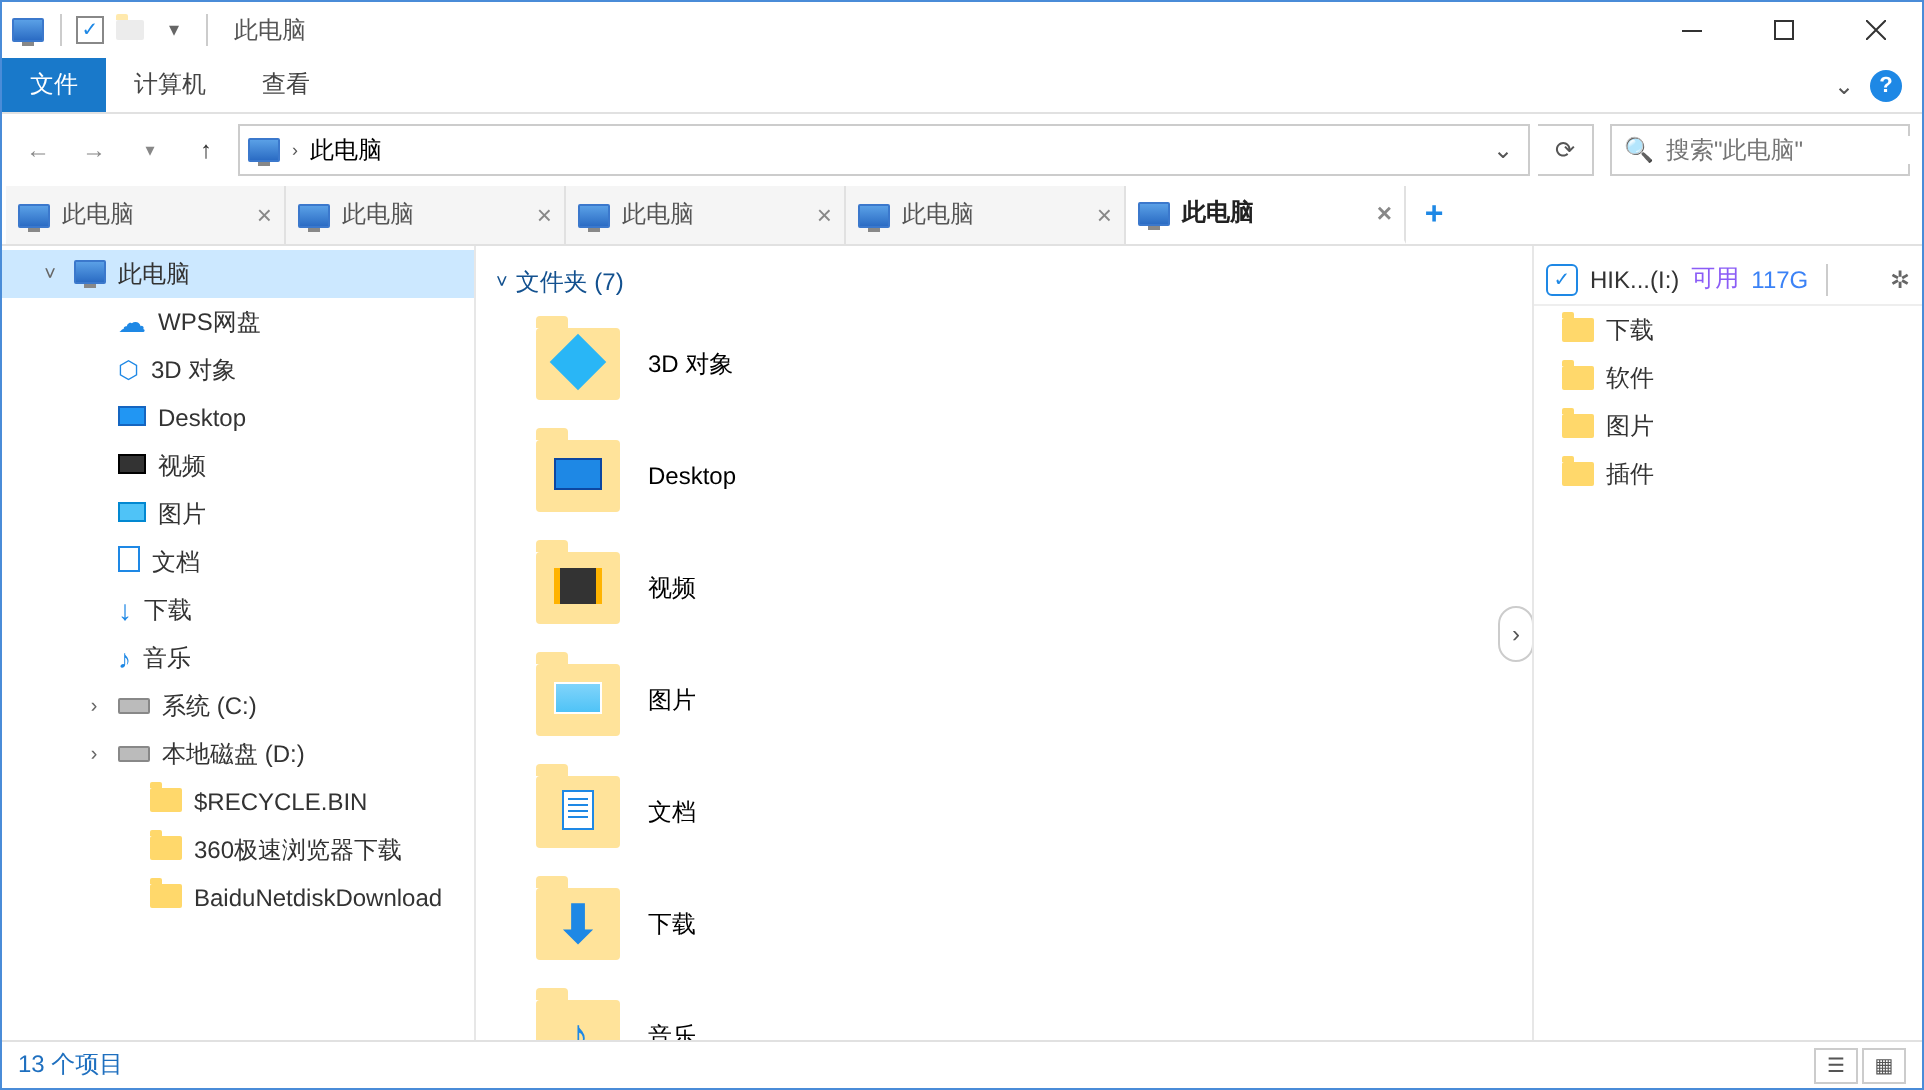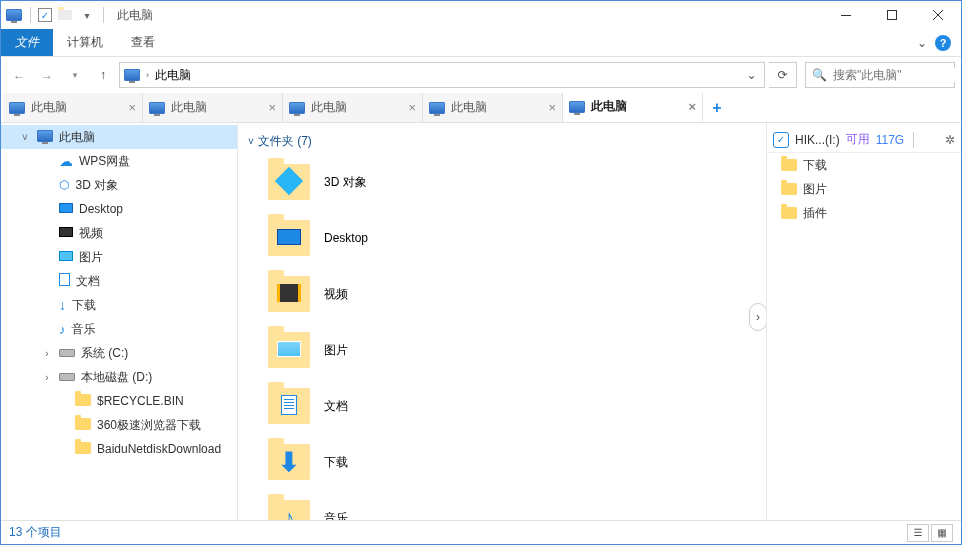--- a/index.html
+++ b/index.html
@@ -7,21 +7,21 @@
 .titlebar{height:28px;display:flex;align-items:center;background:#fff;}
 .qat{display:flex;align-items:center;gap:4px;padding:0 4px;}
 .qat-icon{width:18px;height:18px;display:flex;align-items:center;justify-content:center;}
 .pc-icon{display:inline-block;width:16px;height:12px;border:1px solid #3b78cc;border-radius:1px;position:relative;background:linear-gradient(#5aa0e6,#2b6cc4);}
 .pc-icon::after{content:"";position:absolute;bottom:-3px;left:4px;width:6px;height:2px;background:#888;}
 .title-text{margin-left:6px;color:#555;}
 .win-controls{margin-left:auto;display:flex;}
 .win-btn{width:46px;height:28px;display:flex;align-items:center;justify-content:center;color:#333;}
 .ribbon-tabs{height:28px;display:flex;align-items:stretch;border-bottom:1px solid #e1e1e1;}
 .ribbon-tab{padding:0 14px;display:flex;align-items:center;color:#444;cursor:default;}
-.ribbon-tab.file{background:#1979ca;color:#fff;font-style:italic;}
+.ribbon-tab.file{background:#1979ca;color:#fff;}
 .ribbon-right{margin-left:auto;display:flex;align-items:center;gap:8px;padding-right:10px;}
 .help-circle{width:16px;height:16px;border-radius:50%;background:#1e88e5;color:#fff;display:flex;align-items:center;justify-content:center;font-size:11px;font-weight:bold;}
 .navbar{height:36px;display:flex;align-items:center;gap:4px;padding:4px 6px;}
 .nav-btn{width:24px;height:24px;display:flex;align-items:center;justify-content:center;color:#888;border-radius:2px;}
 .nav-btn.enabled{color:#333;}
 .addr-box{flex:1;height:26px;border:1px solid #ccc;display:flex;align-items:center;padding:0 4px;gap:6px;}
 .addr-drop{width:18px;height:24px;display:flex;align-items:center;justify-content:center;color:#555;border-left:1px solid transparent;}
 .refresh-box{width:28px;height:26px;border:1px solid #ccc;border-left:none;display:flex;align-items:center;justify-content:center;color:#555;}
 .search-box{width:150px;height:26px;border:1px solid #ccc;display:flex;align-items:center;padding:0 6px;gap:6px;color:#888;margin-left:4px;}
 .search-box input{border:none;outline:none;flex:1;color:#555;}
@@ -293,20 +293,24 @@
       <span class="sep"></span>
       <span class="gear">✲</span>
     </div>
     <div id="preview-items">
         <div class="preview-item">
           <span class="folder-ic"></span>
           <span>下载</span>
         </div>
         <div class="preview-item">
           <span class="folder-ic"></span>
+          <span>软件</span>
+        </div>
+        <div class="preview-item">
+          <span class="folder-ic"></span>
           <span>图片</span>
         </div>
         <div class="preview-item">
           <span class="folder-ic"></span>
           <span>插件</span>
         </div>
       </div>
   </div>
 </div>
 

